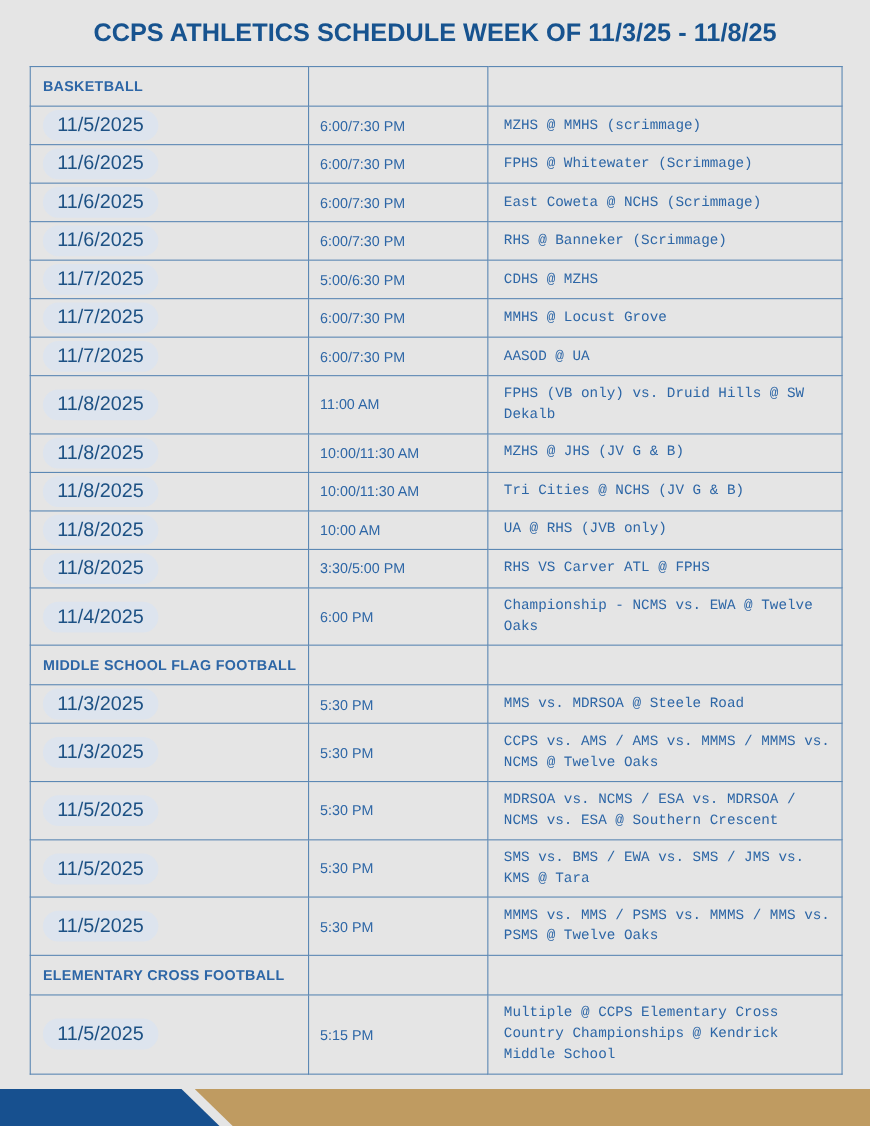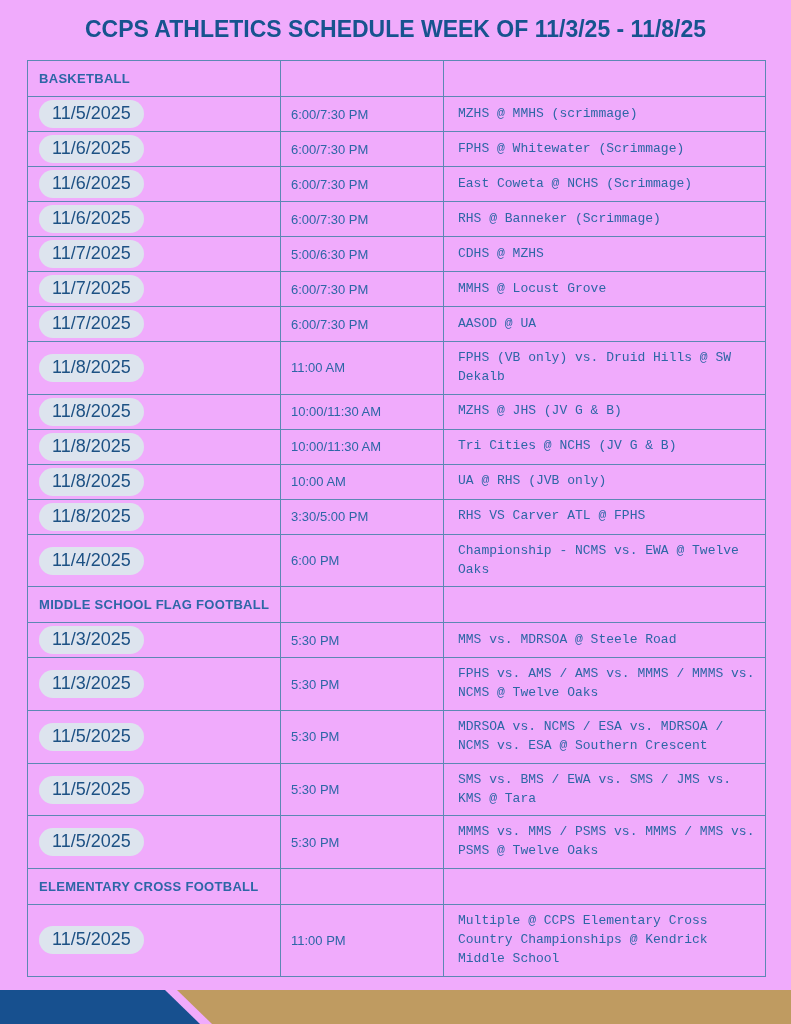--- a/index.html
+++ b/index.html
@@ -14,21 +14,21 @@
   * { box-sizing: border-box; }
   html, body { margin: 0; padding: 0; }
   body {
     font-family: "Liberation Sans", sans-serif;
     background: #ffffff;
   }
   .page {
     position: relative;
     width: 791px;
     height: 1024px;
-    background: #f0abfc;
+    background: #e5e5e5;
     overflow: hidden;
   }
   .page-title {
     position: absolute;
     top: 16px;
     left: 0;
     right: 0;
     margin: 0;
     text-align: center;
     font-size: 23px;
@@ -232,21 +232,21 @@
     </td>
     <td class="time-cell">5:30 PM</td>
     <td class="event-cell">MMS vs. MDRSOA @ Steele Road</td>
   </tr>
 
   <tr class="data-row">
     <td class="date-cell">
       <span class="pill">11/3/2025</span>
     </td>
     <td class="time-cell">5:30 PM</td>
-    <td class="event-cell">FPHS vs. AMS / AMS vs. MMMS / MMMS vs. NCMS @ Twelve Oaks</td>
+    <td class="event-cell">CCPS vs. AMS / AMS vs. MMMS / MMMS vs. NCMS @ Twelve Oaks</td>
   </tr>
 
   <tr class="data-row">
     <td class="date-cell">
       <span class="pill">11/5/2025</span>
     </td>
     <td class="time-cell">5:30 PM</td>
     <td class="event-cell">MDRSOA vs. NCMS / ESA vs. MDRSOA / NCMS vs. ESA @ Southern Crescent</td>
   </tr>
 
@@ -269,21 +269,21 @@
   <tr class="section-row">
     <td class="section-name">ELEMENTARY CROSS FOOTBALL</td>
     <td></td>
     <td></td>
   </tr>
 
   <tr class="data-row">
     <td class="date-cell">
       <span class="pill">11/5/2025</span>
     </td>
-    <td class="time-cell">11:00 PM</td>
+    <td class="time-cell">5:15 PM</td>
     <td class="event-cell">Multiple @ CCPS Elementary Cross Country Championships @ Kendrick Middle School</td>
   </tr>
 </tbody>
   </table>
 
   <div class="footer-navy"></div>
   <div class="footer-gold"></div>
 
 </div>
 

